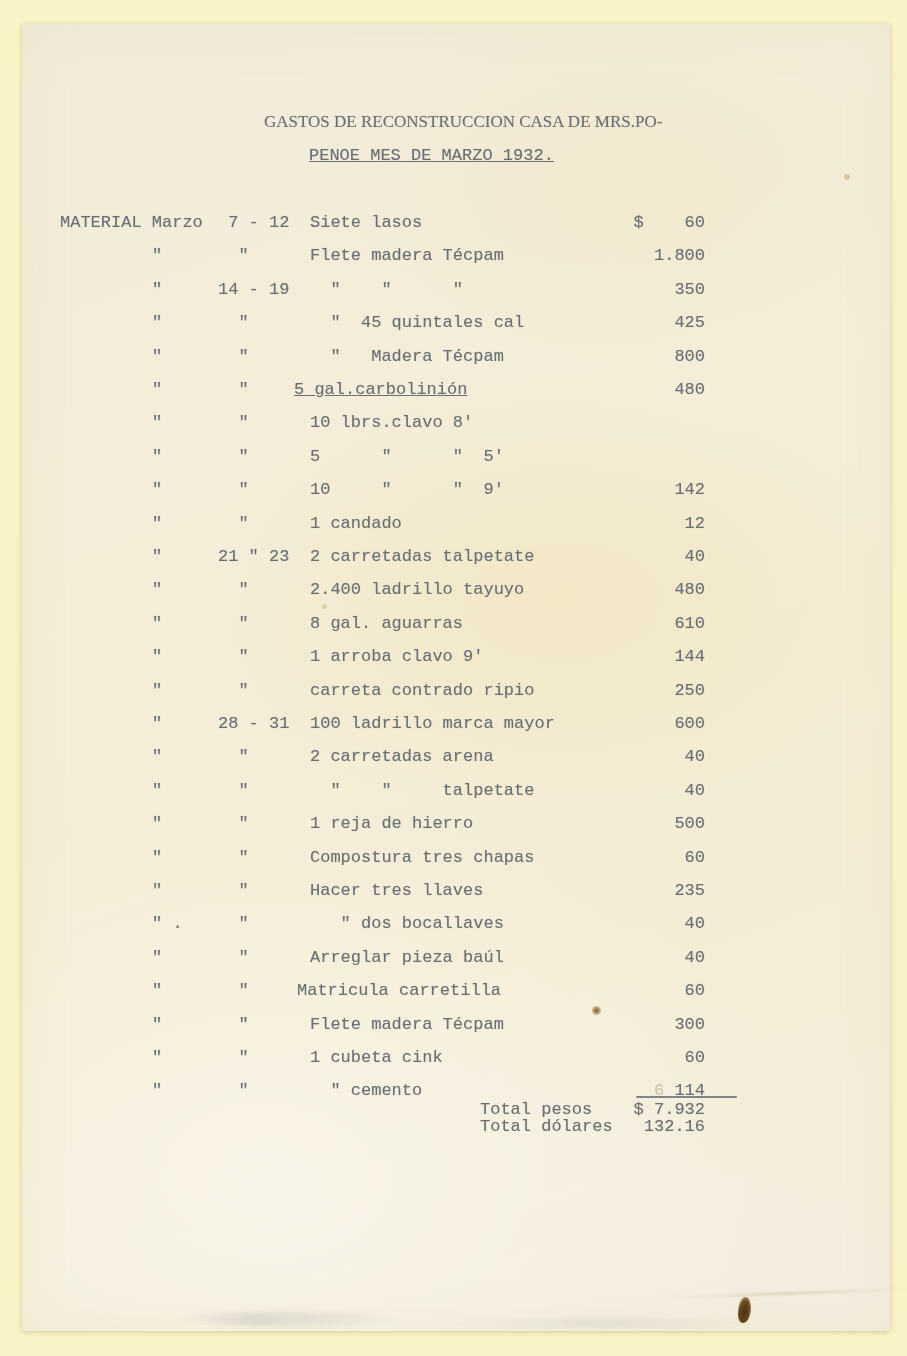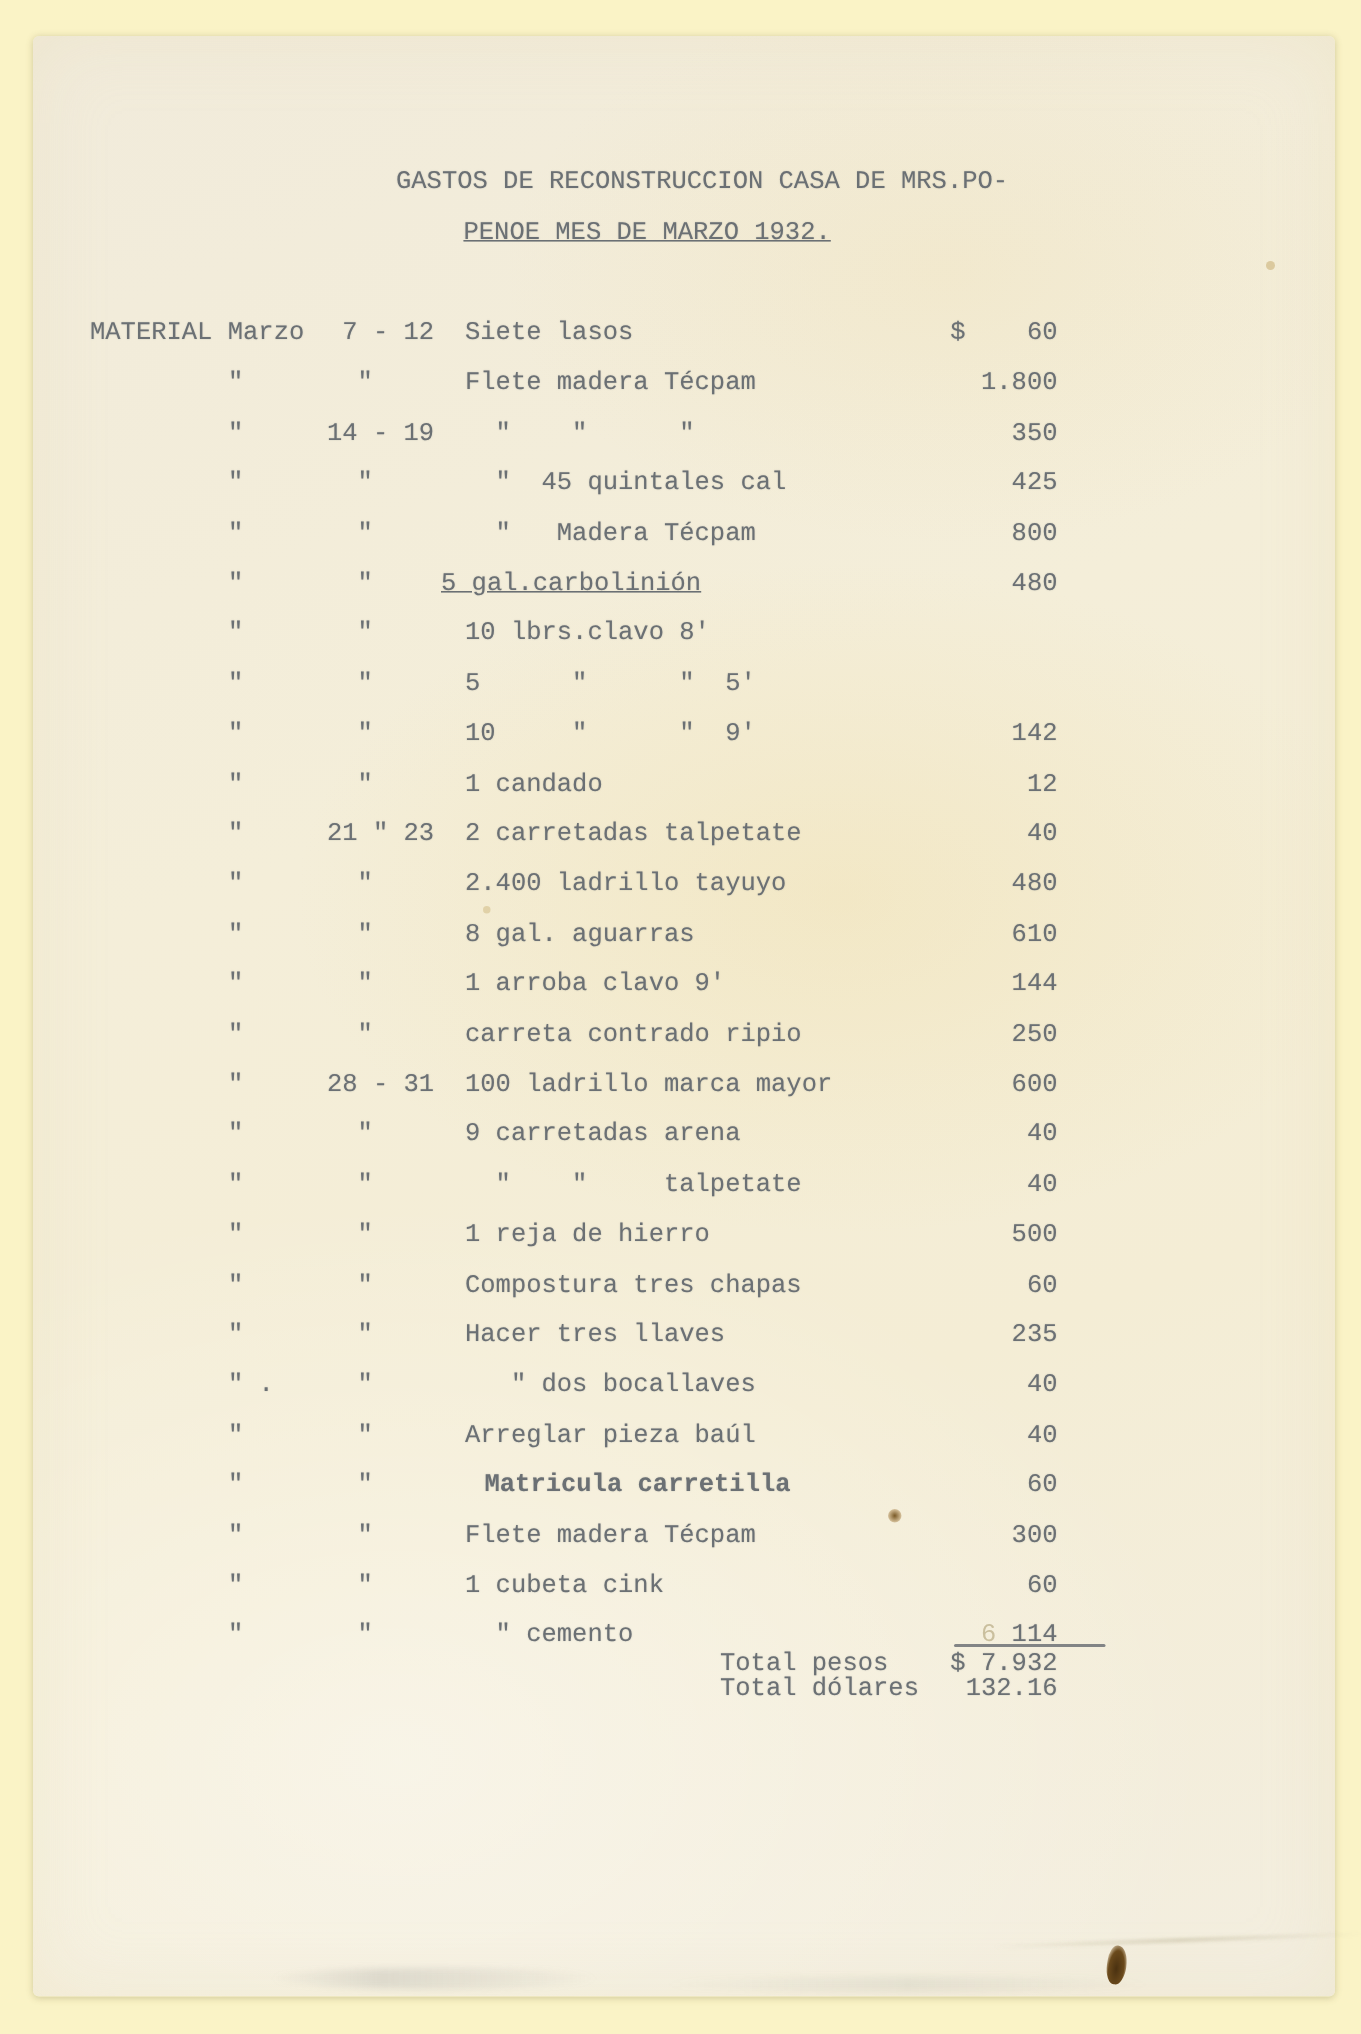--- a/index.html
+++ b/index.html
@@ -60,21 +60,21 @@
 </style>
 </head>
 <body>
 
 <div class="paper">
   <div class="stain stain-freckle1"></div>
   <div class="stain stain-freckle2"></div>
   <div class="crease"></div>
 </div>
 
-<div class="title-line ink" style="left:264px;top:112px;">GASTOS DE RECONSTRUCCION CASA DE MRS.PO-</div>
+<div class="title-line ink" style="left:264px;top:112px;font-family:Liberation Serif, serif;">GASTOS DE RECONSTRUCCION CASA DE MRS.PO-</div>
 <div class="title-line ink" style="left:309px;top:146px;text-decoration:underline;">PENOE MES DE MARZO 1932.</div>
 
 <div id="rows">
     <div class="row ink" style="top: 213px;">
       <span class="cell" style="left: 60px;">MATERIAL Marzo</span>
       <span class="cell" style="left: 218px;"> 7 - 12</span>
       <span class="cell" style="left: 310px;">Siete lasos</span>
       <span class="cell amount">$    60</span>
     </div>
     <div class="row ink" style="top: 246.4px;">
@@ -163,21 +163,21 @@
     </div>
     <div class="row ink" style="top: 714px;">
       <span class="cell" style="left: 152px;">"</span>
       <span class="cell" style="left: 218px;">28 - 31</span>
       <span class="cell" style="left: 310px;">100 ladrillo marca mayor</span>
       <span class="cell amount">600</span>
     </div>
     <div class="row ink" style="top: 747.4px;">
       <span class="cell" style="left: 152px;">"</span>
       <span class="cell" style="left: 218px;">  "</span>
-      <span class="cell" style="left: 310px;">9 carretadas arena</span>
+      <span class="cell" style="left: 310px;">2 carretadas arena</span>
       <span class="cell amount">40</span>
     </div>
     <div class="row ink" style="top: 780.8px;">
       <span class="cell" style="left: 152px;">"</span>
       <span class="cell" style="left: 218px;">  "</span>
       <span class="cell" style="left: 310px;">  "    "     talpetate</span>
       <span class="cell amount">40</span>
     </div>
     <div class="row ink" style="top: 814.2px;">
       <span class="cell" style="left: 152px;">"</span>
@@ -205,21 +205,21 @@
     </div>
     <div class="row ink" style="top: 947.8px;">
       <span class="cell" style="left: 152px;">"</span>
       <span class="cell" style="left: 218px;">  "</span>
       <span class="cell" style="left: 310px;">Arreglar pieza baúl</span>
       <span class="cell amount">40</span>
     </div>
     <div class="row ink" style="top: 981.2px;">
       <span class="cell" style="left: 152px;">"</span>
       <span class="cell" style="left: 218px;">  "</span>
-      <span class="cell" style="left: 323px; font-weight: bold;">Matricula carretilla</span>
+      <span class="cell" style="left: 297px;">Matricula carretilla</span>
       <span class="cell amount">60</span>
     </div>
     <div class="row ink" style="top: 1014.6px;">
       <span class="cell" style="left: 152px;">"</span>
       <span class="cell" style="left: 218px;">  "</span>
       <span class="cell" style="left: 310px;">Flete madera Técpam</span>
       <span class="cell amount">300</span>
     </div>
     <div class="row ink" style="top: 1048px;">
       <span class="cell" style="left: 152px;">"</span>

